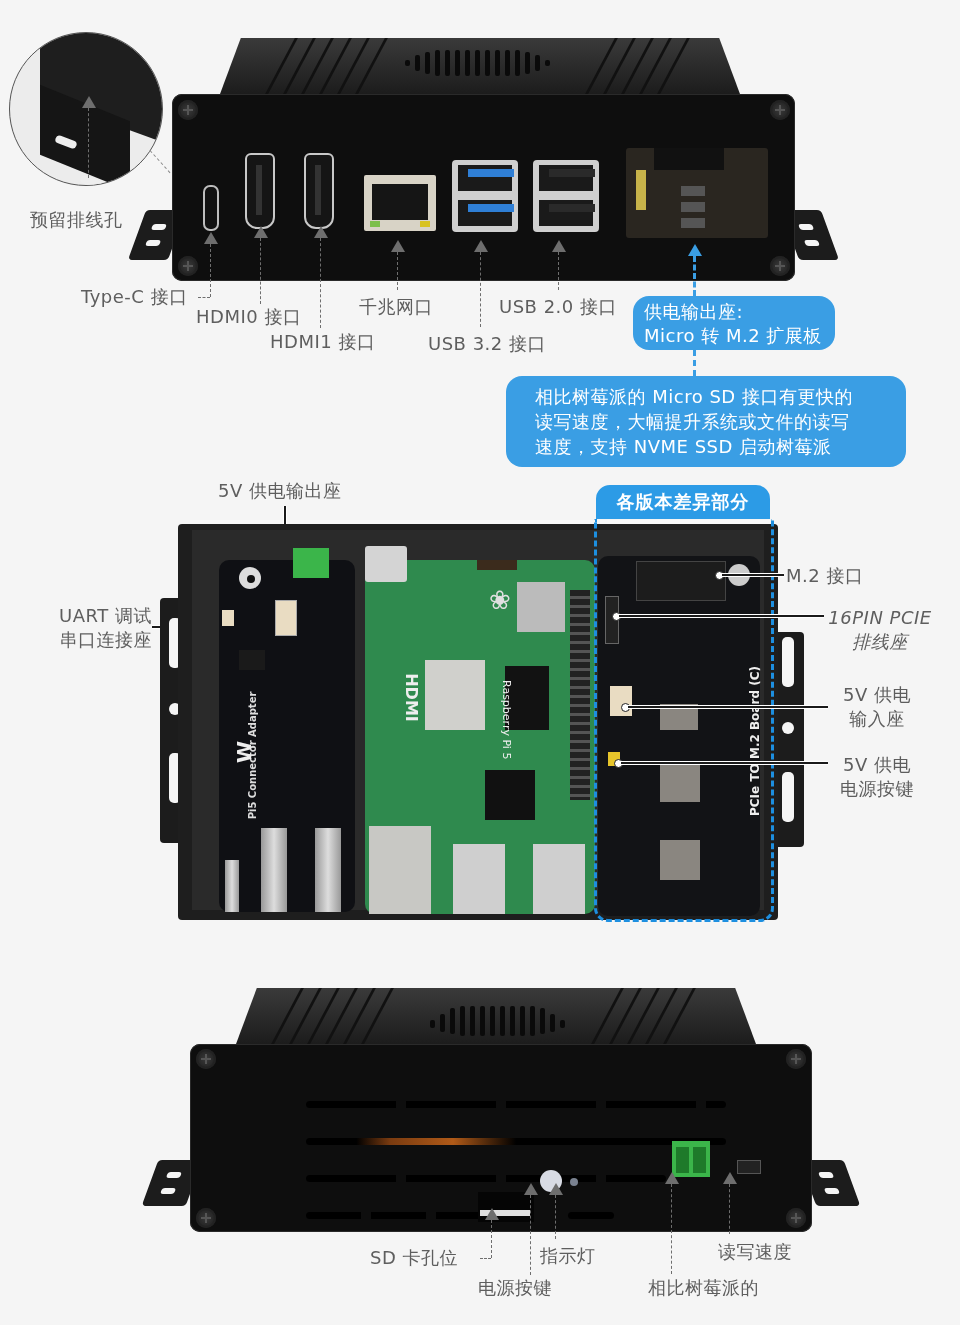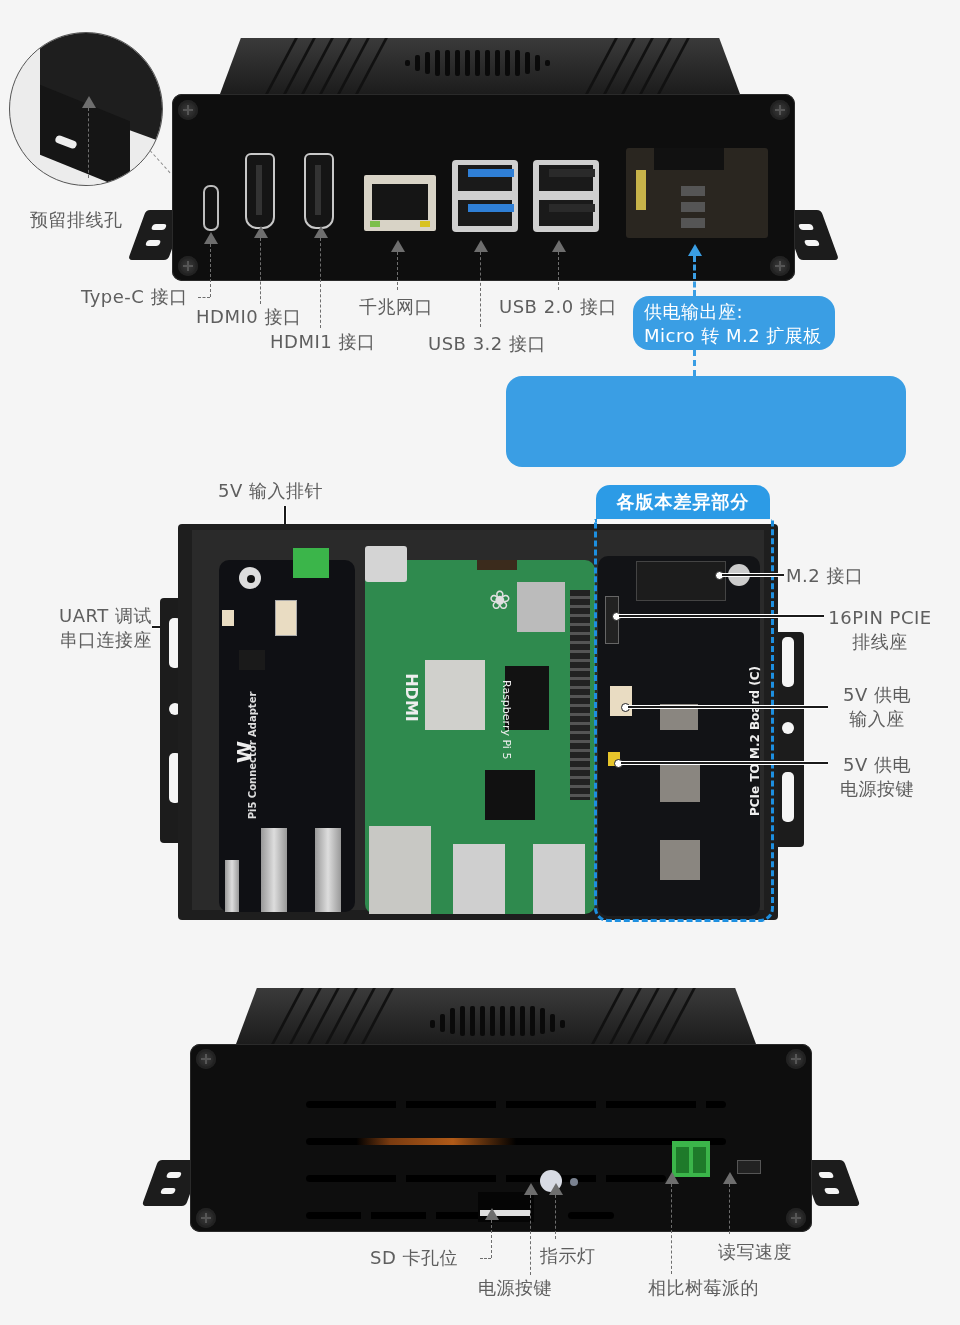--- a/index.html
+++ b/index.html
@@ -176,25 +176,28 @@
   <div class="label" style="left:499px; top:295px;">USB 2.0 接口</div>
 
   <div class="arrow-up blue" style="left:688px; top:244px;"></div>
   <div class="dash-v blue" style="left:693px; top:256px; height:40px;"></div>
   <div class="callout" style="left:633px; top:296px; width:202px; height:54px; padding:4px 0 0 11px; box-sizing:border-box;">
     <div>供电输出座:</div>
     <div>Micro 转 M.2 扩展板</div>
   </div>
   <div class="dash-v blue" style="left:693px; top:350px; height:26px;"></div>
   <div class="callout" style="left:506px; top:376px; width:400px; height:91px; padding:8px 0 0 29px; box-sizing:border-box; line-height:25px;">
+    <div>相比树莓派的 Micro SD 接口有更快的</div>
+    <div>读写速度，大幅提升系统或文件的读写</div>
+    <div>速度，支持 NVME SSD 启动树莓派</div>
   </div>
 </div>
 
 <div>
-  <div class="label" style="left:218px; top:479px;">5V 输入排针</div>
+  <div class="label" style="left:218px; top:479px;">5V 供电输出座</div>
   <div class="solid-v" style="left:283px; top:506px; height:126px;"></div>
 
   <div class="label center" style="left:46px; top:604px; width:106px; text-align:right;">
     <div>UART 调试</div>
     <div>串口连接座</div>
   </div>
   <div class="solid-h" style="left:152px; top:625px; width:72px;"></div>
 
   <div class="bracket" style="left:160px; top:598px; width:32px; height:245px;">
     <div class="hole" style="left:9px; top:20px; width:12px; height:50px;"></div>
@@ -255,21 +258,21 @@
 
   <div class="tag-blue" style="left:596px; top:485px; width:174px; height:34px;">各版本差异部分</div>
   <div class="blue-dash-box" style="left:594px; top:519px; width:174px; height:400px;"></div>
 
   <div class="dot" style="left:715px; top:571px;"></div>
   <div class="solid-h" style="left:722px; top:573px; width:62px;"></div>
   <div class="label" style="left:786px; top:564px;">M.2 接口</div>
 
   <div class="dot" style="left:612px; top:612px;"></div>
   <div class="solid-h" style="left:619px; top:614px; width:205px;"></div>
-  <div class="label center" style="left:820px; top:606px; width:120px;">
+  <div class="label center" style="left:820px; top:606px; width:120px;font-style:italic;">
     <div>16PIN PCIE</div>
     <div>排线座</div>
   </div>
 
   <div class="dot" style="left:621px; top:703px;"></div>
   <div class="solid-h" style="left:628px; top:705px; width:200px;"></div>
   <div class="label center" style="left:832px; top:683px; width:90px;">
     <div>5V 供电</div>
     <div>输入座</div>
   </div>

